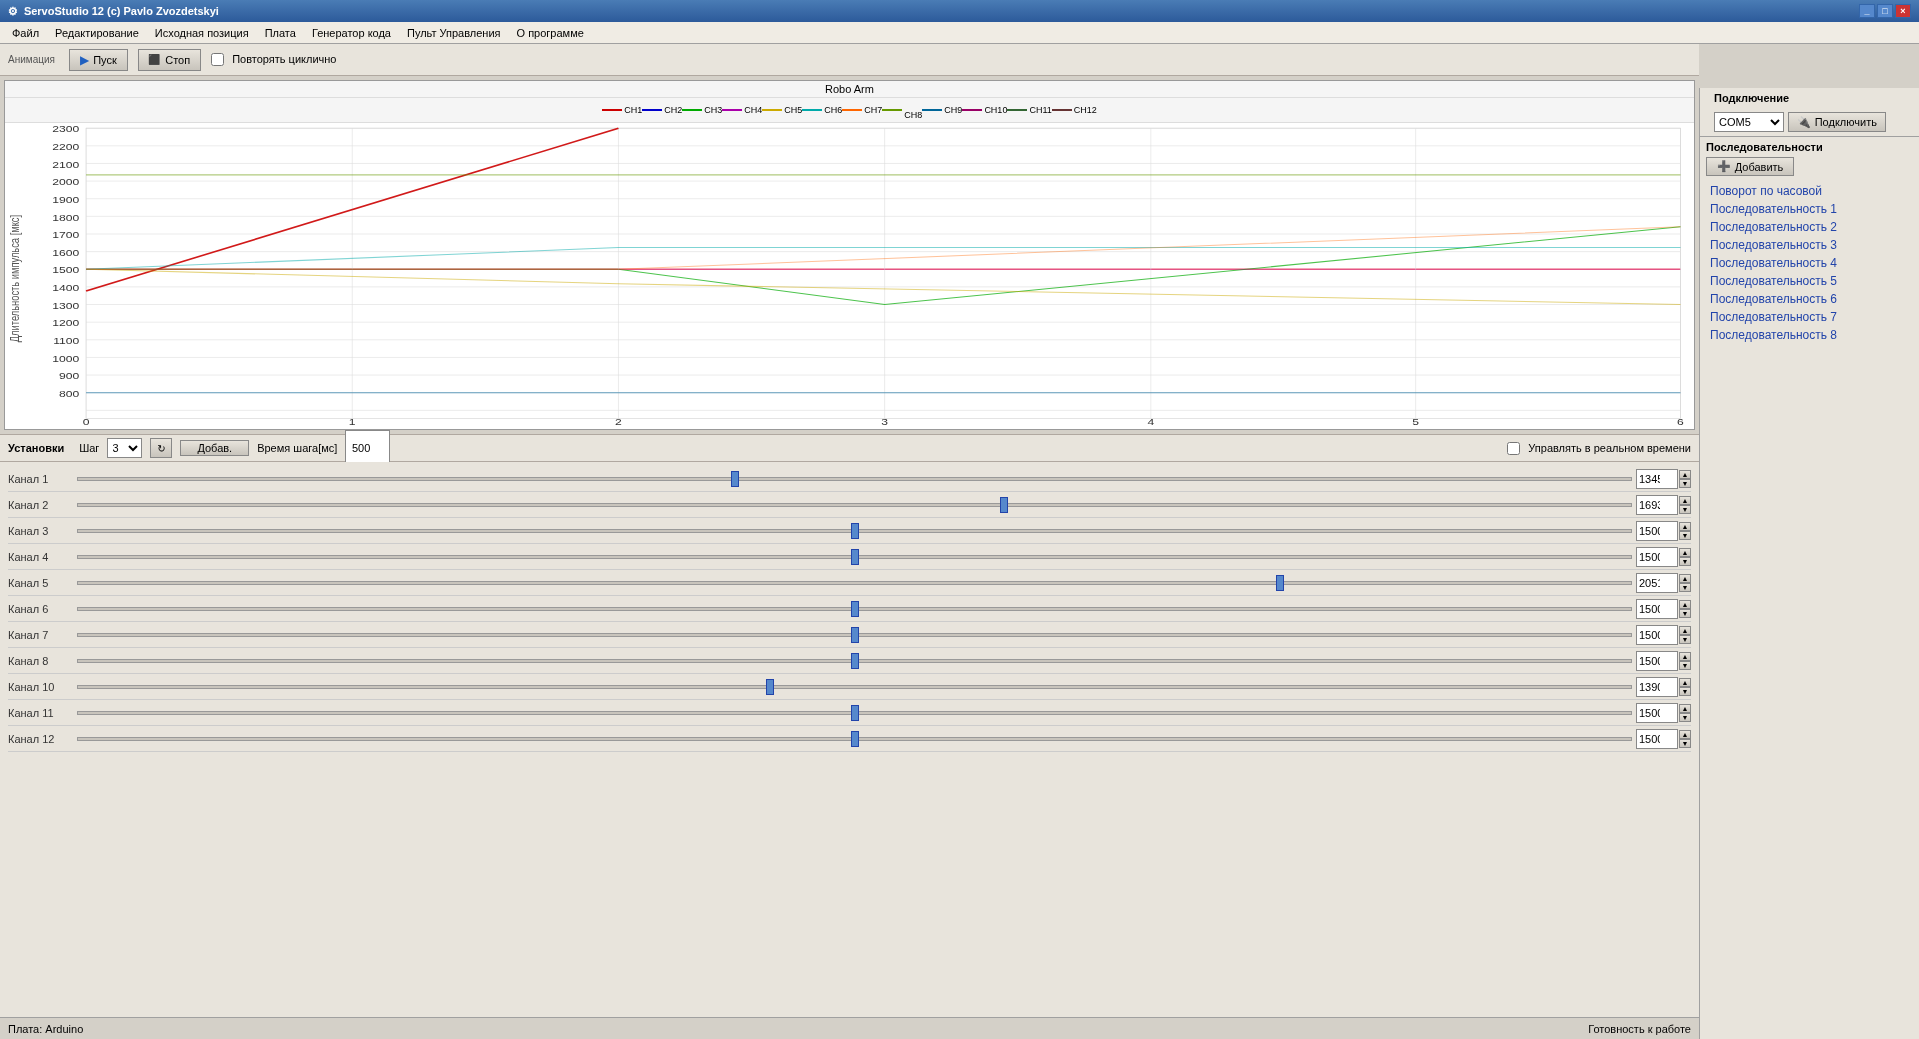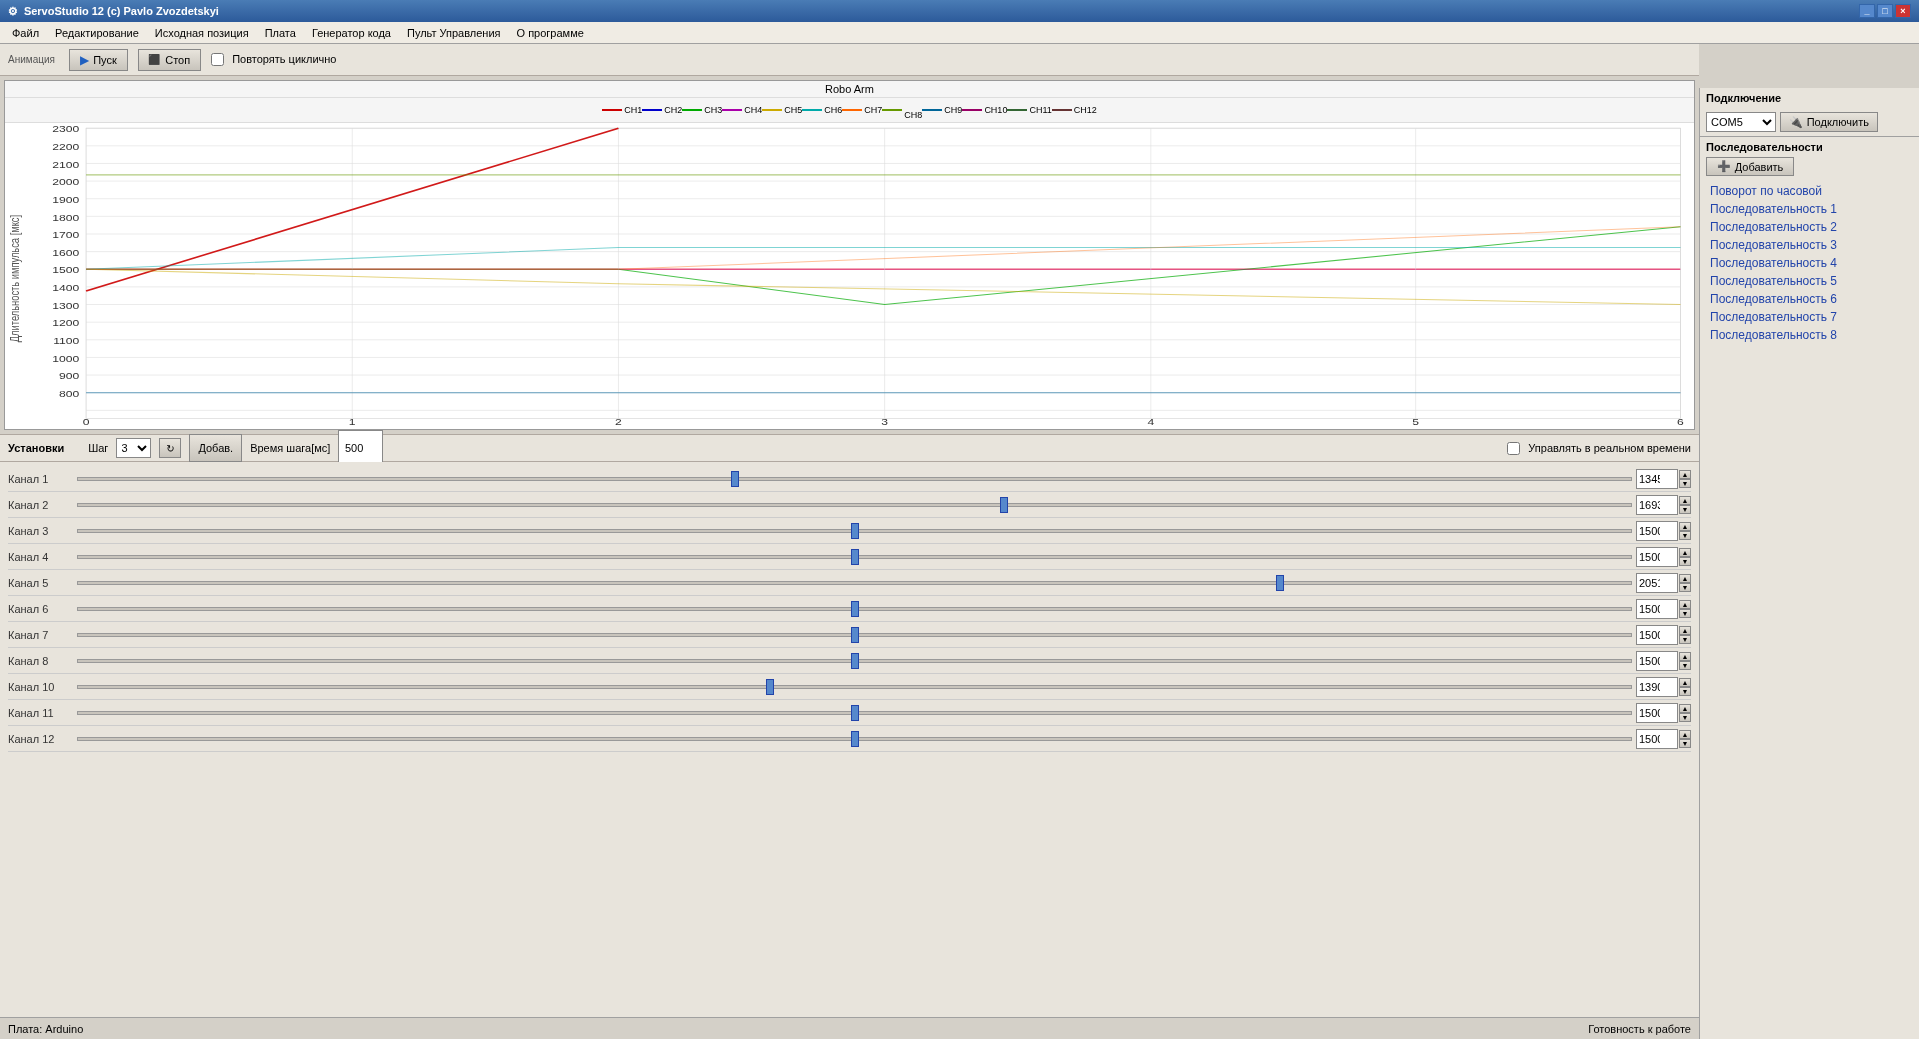--- a/index.html
+++ b/index.html
@@ -112,42 +112,42 @@
     #settings-bar {
       background: #e8e4dc;
       padding: 4px 8px;
       display: flex;
       align-items: center;
       gap: 8px;
       border-bottom: 1px solid #b0a8a0;
       border-top: 1px solid #b0a8a0;
       height: 28px;
     }
-    .settings-label { font-size: 11px; font-weight: bold; margin-right: 16px; }
+    .settings-label { font-size: 11px; font-weight: bold; margin-right: 7px; }
     select.small {
       font-size: 11px;
       height: 20px;
       border: 1px solid #888;
       background: white;
     }
     .icon-btn {
       width: 22px; height: 20px;
       background: linear-gradient(to bottom, #e8e4dc, #c8c4bc);
       border: 1px solid #888;
       cursor: pointer;
       display: flex; align-items: center; justify-content: center;
       font-size: 10px;
     }
     .text-btn {
       background: linear-gradient(to bottom, #e8e4dc, #c8c4bc);
       border: 1px solid #888;
-      padding: 2px 8px;
-      font-size: 11px;
-      cursor: pointer;
-      height: 28px;
+      padding: 2px 16px;
+      font-size: 11px;
+      cursor: pointer;
+      height: 16px;
       display: flex; align-items: center;
     }
     input.num-input {
       width: 45px; height: 36px;
       border: 1px solid #888;
       font-size: 11px;
       text-align: right;
       padding: 0 4px;
     }
     .realtime-check { display: flex; gap: 4px; font-size: 11px; margin-left: auto; }
@@ -617,21 +617,21 @@
       </div>
 
     <div id="status-bar">
       <span>Плата: Arduino</span>
       <span>Готовность к работе</span>
     </div>
   </div>
 
   <div id="top-right-area" style="position:relative; width:220px; background:#e8e4dc; border-left:1px solid #a0a0a0; display:flex; flex-direction:column;">
 
-    <div id="connection-section" style="padding:4px 6px; border-bottom:1px solid #a0a0a0;">
+    <div id="connection-section" style="padding:4px 14px; border-bottom:1px solid #a0a0a0;">
       <div class="section-title">Подключение</div>
       <div style="display:flex; align-items:center; gap:4px;">
         <select class="conn-select">
           <option>COM5</option>
           <option>COM1</option>
           <option>COM2</option>
           <option>COM3</option>
           <option>COM4</option>
           <option>COM6</option>
         </select>

